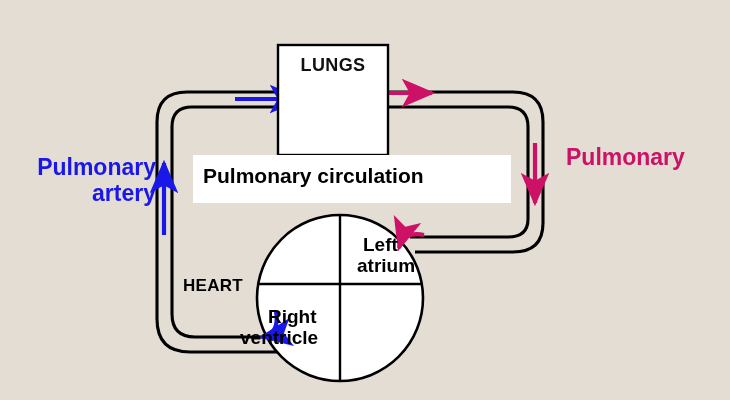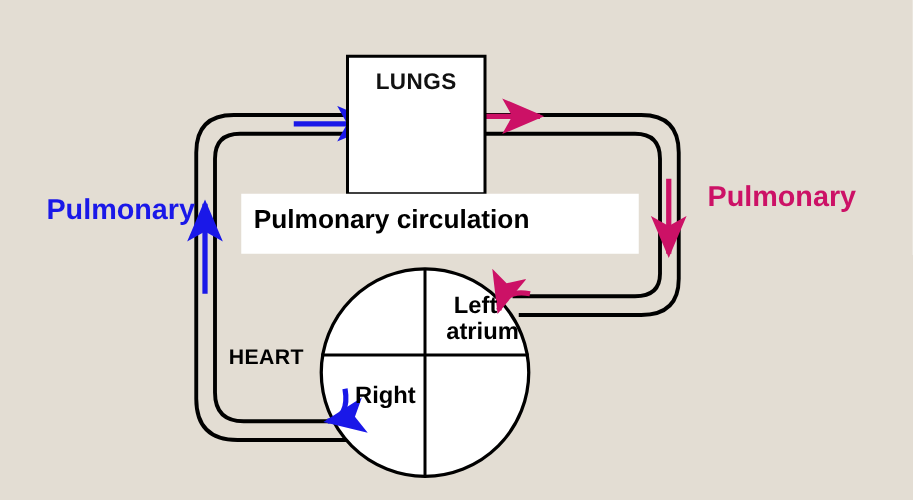--- a/index.html
+++ b/index.html
@@ -88,21 +88,21 @@
     text-align: left;
     margin-left: 16px;
   }
   #label-right-ventricle {
     left: 240px;
     top: 306px;
     color: #000000;
     font-size: 19px;
     text-align: left;
   }
-  #label-right-ventricle .ln1 { display: block; margin-left: 44px; }
+  #label-right-ventricle .ln1 { display: block; margin-left: 28px; }
   #label-left-atrium .ln1 { display: block; margin-left: 6px; }
 </style>
 </head>
 <body>
 
 <div id="diagram-root">
 
   <svg id="diagram-svg" viewBox="0 0 730 400">
     <defs>
       <marker id="arrow-blue" markerWidth="9" markerHeight="9" refX="7.2" refY="3.4" orient="auto" markerUnits="strokeWidth">
@@ -149,23 +149,23 @@
     <g>
       <rect x="278" y="45" width="110" height="110" fill="#ffffff" stroke="#000000" stroke-width="2.4"></rect>
     </g>
   </svg>
 
   <div class="lbl" id="label-lungs">LUNGS</div>
 
   <div id="box-pulmonary-circulation"></div>
   <div class="lbl" id="label-pulmonary-circulation">Pulmonary circulation</div>
 
-  <div class="lbl" id="label-pulmonary-artery"><span>Pulmonary</span><br></div>
+  <div class="lbl" id="label-pulmonary-artery"><span>Pulmonary</span><br><span>artery</span></div>
 
   <div class="lbl" id="label-pulmonary-vein"><span>Pulmonary</span><br></div>
 
   <div class="lbl" id="label-heart">HEART</div>
 
   <div class="lbl" id="label-left-atrium"><span class="ln1">Left</span><span>atrium</span></div>
 
-  <div class="lbl" id="label-right-ventricle"><span class="ln1">Right</span></div>
+  <div class="lbl" id="label-right-ventricle"><span class="ln1">Right</span><span>ventricle</span></div>
 
 </div>
 
 </body></html>

